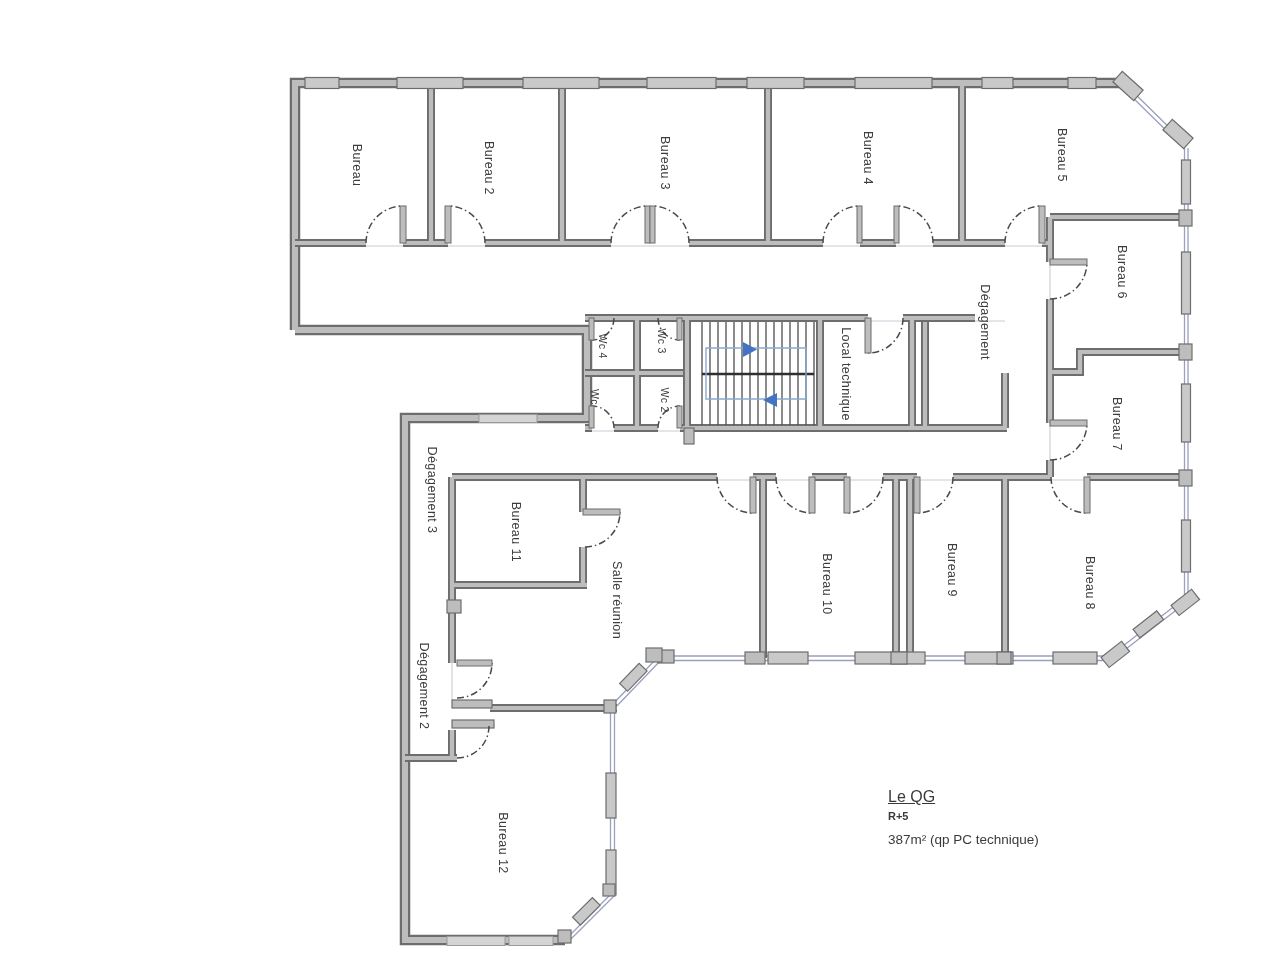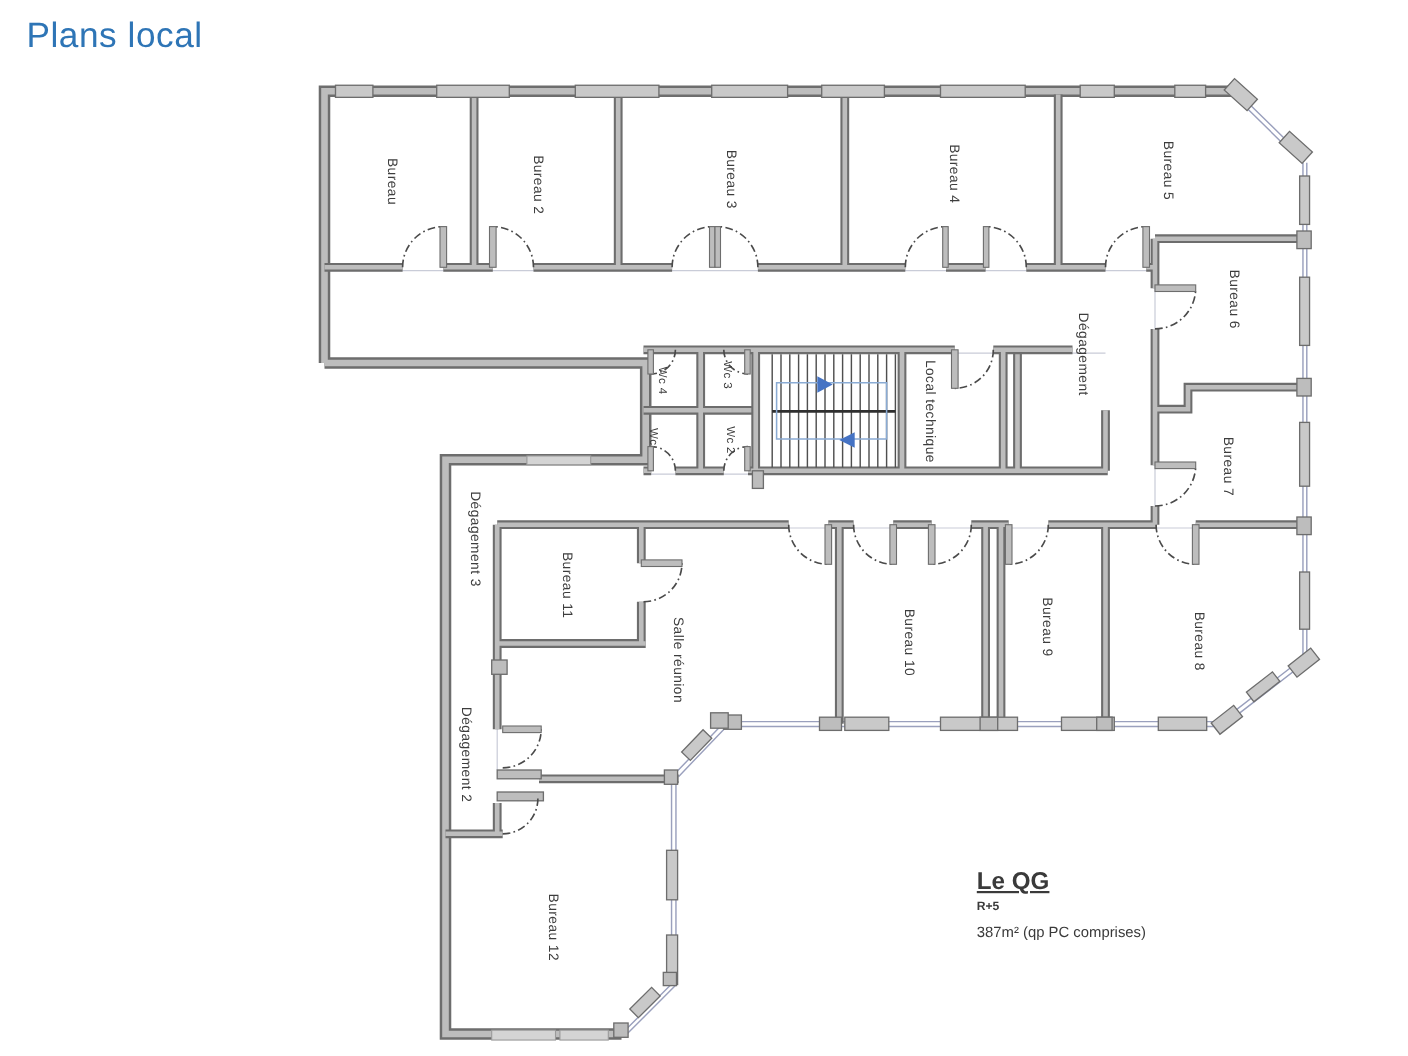--- a/index.html
+++ b/index.html
@@ -28,30 +28,29 @@
   .faint{stroke:var(--faint);stroke-width:1.1;fill:none;}
   .riser{stroke:#4f4f4f;stroke-width:1.3;fill:none;}
   .landing{stroke:#2f2f2f;stroke-width:2.6;}
   .bluepath{stroke:#8aabd4;stroke-width:1.4;fill:none;}
   .arrow{fill:var(--stair_arrow);}
   .rlabel{font:12.5px "Liberation Sans",sans-serif;fill:var(--room_label);
           text-anchor:middle;letter-spacing:.4px;}
   .rlabel-sm{font:10.5px "Liberation Sans",sans-serif;fill:var(--room_label);
           text-anchor:middle;letter-spacing:.3px;}
   #legend{position:absolute;left:888px;top:788px;color:var(--legend_text);}
-  #legend .l1{font-size:22px;font-weight:bold;text-decoration:underline;margin-bottom:4px;}
+  #legend .l1{font-size:16px;font-weight:normal;text-decoration:underline;margin-bottom:4px;}
   #legend .l2{font-size:11px;font-weight:bold;margin-bottom:10px;}
   #legend .l3{font-size:13.5px;}
 </style>
 </head>
 <body>
 
 <div id="stage">
 
-  <div id="page-title">Plans local</div>
 
   <svg id="plan" width="1280" height="960" viewBox="0 0 1280 960">
 
     <defs>
 
       <path id="p-ext" d="M295 330 V83 H1122
                           M565 940 H405 V418 H587 V330 H295"></path>
 
       <path id="p-int" d="M295 243 H366 M403 243 H448 M485 243 H611 M689 243 H823
                           M860 243 H896 M933 243 H1005 M1042 243 H1052
@@ -227,16 +226,16 @@
       <text class="rlabel-sm" transform="rotate(90 594 397)" x="594" y="400">Wc</text>
       <text class="rlabel-sm" transform="rotate(90 664 400)" x="664" y="403">Wc 2</text>
       <text class="rlabel-sm" transform="rotate(90 661 341)" x="661" y="344">Wc 3</text>
       <text class="rlabel-sm" transform="rotate(90 602 346)" x="602" y="349">Wc 4</text>
     </g>
   </svg>
 
   <div id="legend">
     <div class="l1">Le QG</div>
     <div class="l2">R+5</div>
-    <div class="l3">387m² (qp PC comprises)</div>
+    <div class="l3">387m² (qp PC technique)</div>
   </div>
 
 </div>
 
 </body></html>

